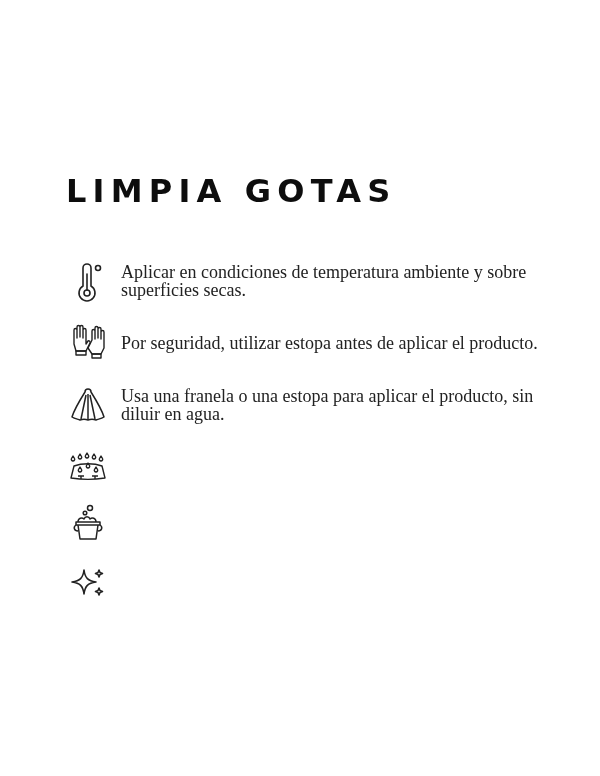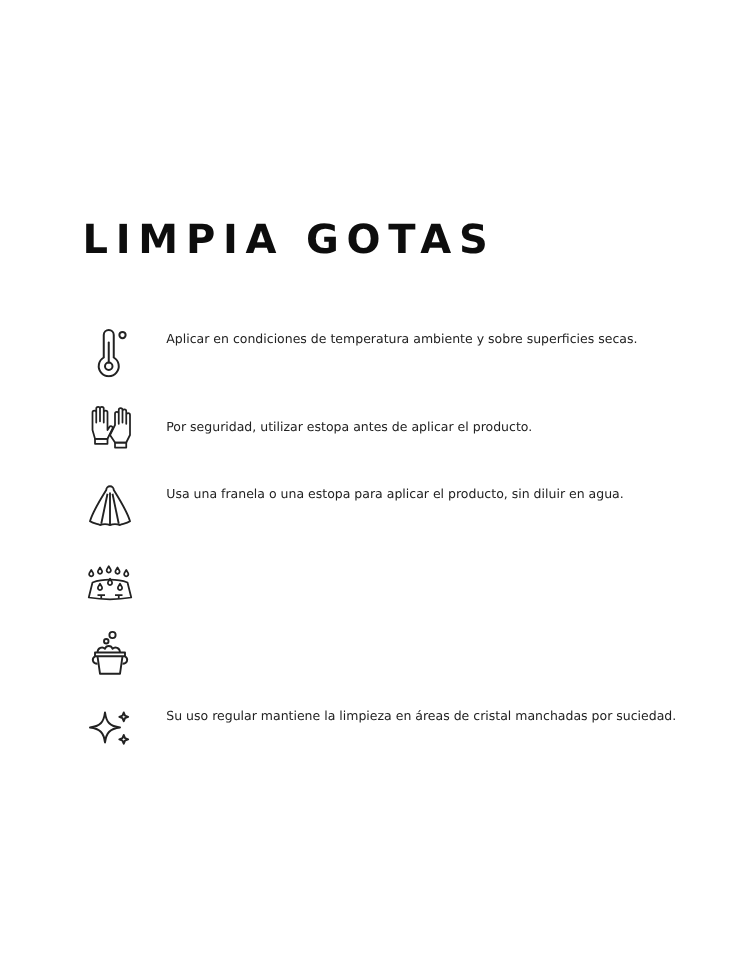--- a/index.html
+++ b/index.html
@@ -4,22 +4,22 @@
   <style>
     html, body { margin: 0; padding: 0; background: #ffffff; }
     body { width: 600px; height: 776px; position: relative; overflow: hidden;
            font-family: "DejaVu Sans", sans-serif; color: #1a1a1a; }
     .title { position: absolute; left: 66px; top: 172px; margin: 0;
              font-family: "DejaVu Sans", sans-serif; font-weight: bold;
              font-size: 32px; letter-spacing: 6.2px; color: #0d0d0d; }
     .item { position: absolute; left: 66px; width: 470px; height: 48px; }
     .icon { position: absolute; left: 2px; top: 0; width: 40px; height: 40px; }
     .icon svg { width: 40px; height: 40px; display: block; }
-    .text { position: absolute; left: 67px; font-size: 10px; line-height: 18px;
-            color: #222; width: 420px; }
+    .text { position: absolute; left: 55px; font-size: 18px; line-height: 18px;
+            color: #222; width: 420px; font-family: Liberation Serif, serif; }
   </style>
 </head>
 <body>
 
 <h1 class="title">LIMPIA GOTAS</h1>
 
 <div class="item" style="top:262px">
   <span class="icon">
     <svg viewBox="0 0 40 40" fill="none" stroke="#222" stroke-width="1.6" stroke-linecap="round">
       <path d="M15 6 a4 4 0 0 1 8 0 v18 a8 8 0 1 1 -8 0 z"></path>
@@ -86,14 +86,13 @@
 </div>
 
 <div class="item" style="top:564px">
   <span class="icon">
     <svg viewBox="0 0 40 40" fill="none" stroke="#222" stroke-width="1.6" stroke-linejoin="round">
       <path d="M16 6 C17 14 20 17 28 18 C20 19 17 22 16 30 C15 22 12 19 4 18 C12 17 15 14 16 6 z"></path>
       <path d="M31 6 l1 2.5 l2.5 1 l-2.5 1 l-1 2.5 l-1 -2.5 l-2.5 -1 l2.5 -1 z"></path>
       <path d="M31 24 l1 2.5 l2.5 1 l-2.5 1 l-1 2.5 l-1 -2.5 l-2.5 -1 l2.5 -1 z"></path>
     </svg>
   </span>
-  <div class="text" style="top:1px">Su uso regular mantiene la limpieza en áreas de cristal manchadas por suciedad.</div>
 </div>
 
 </body></html>

